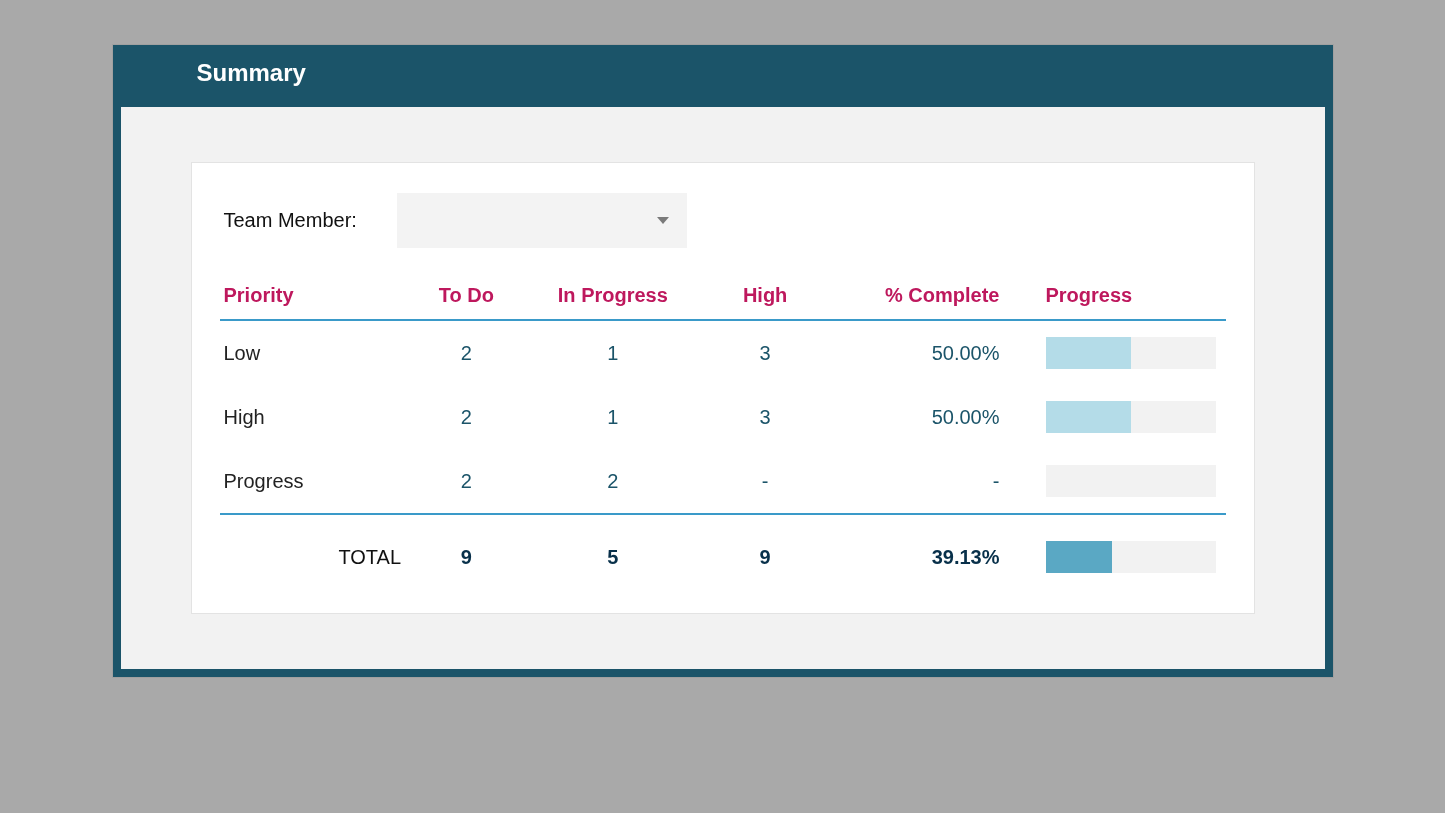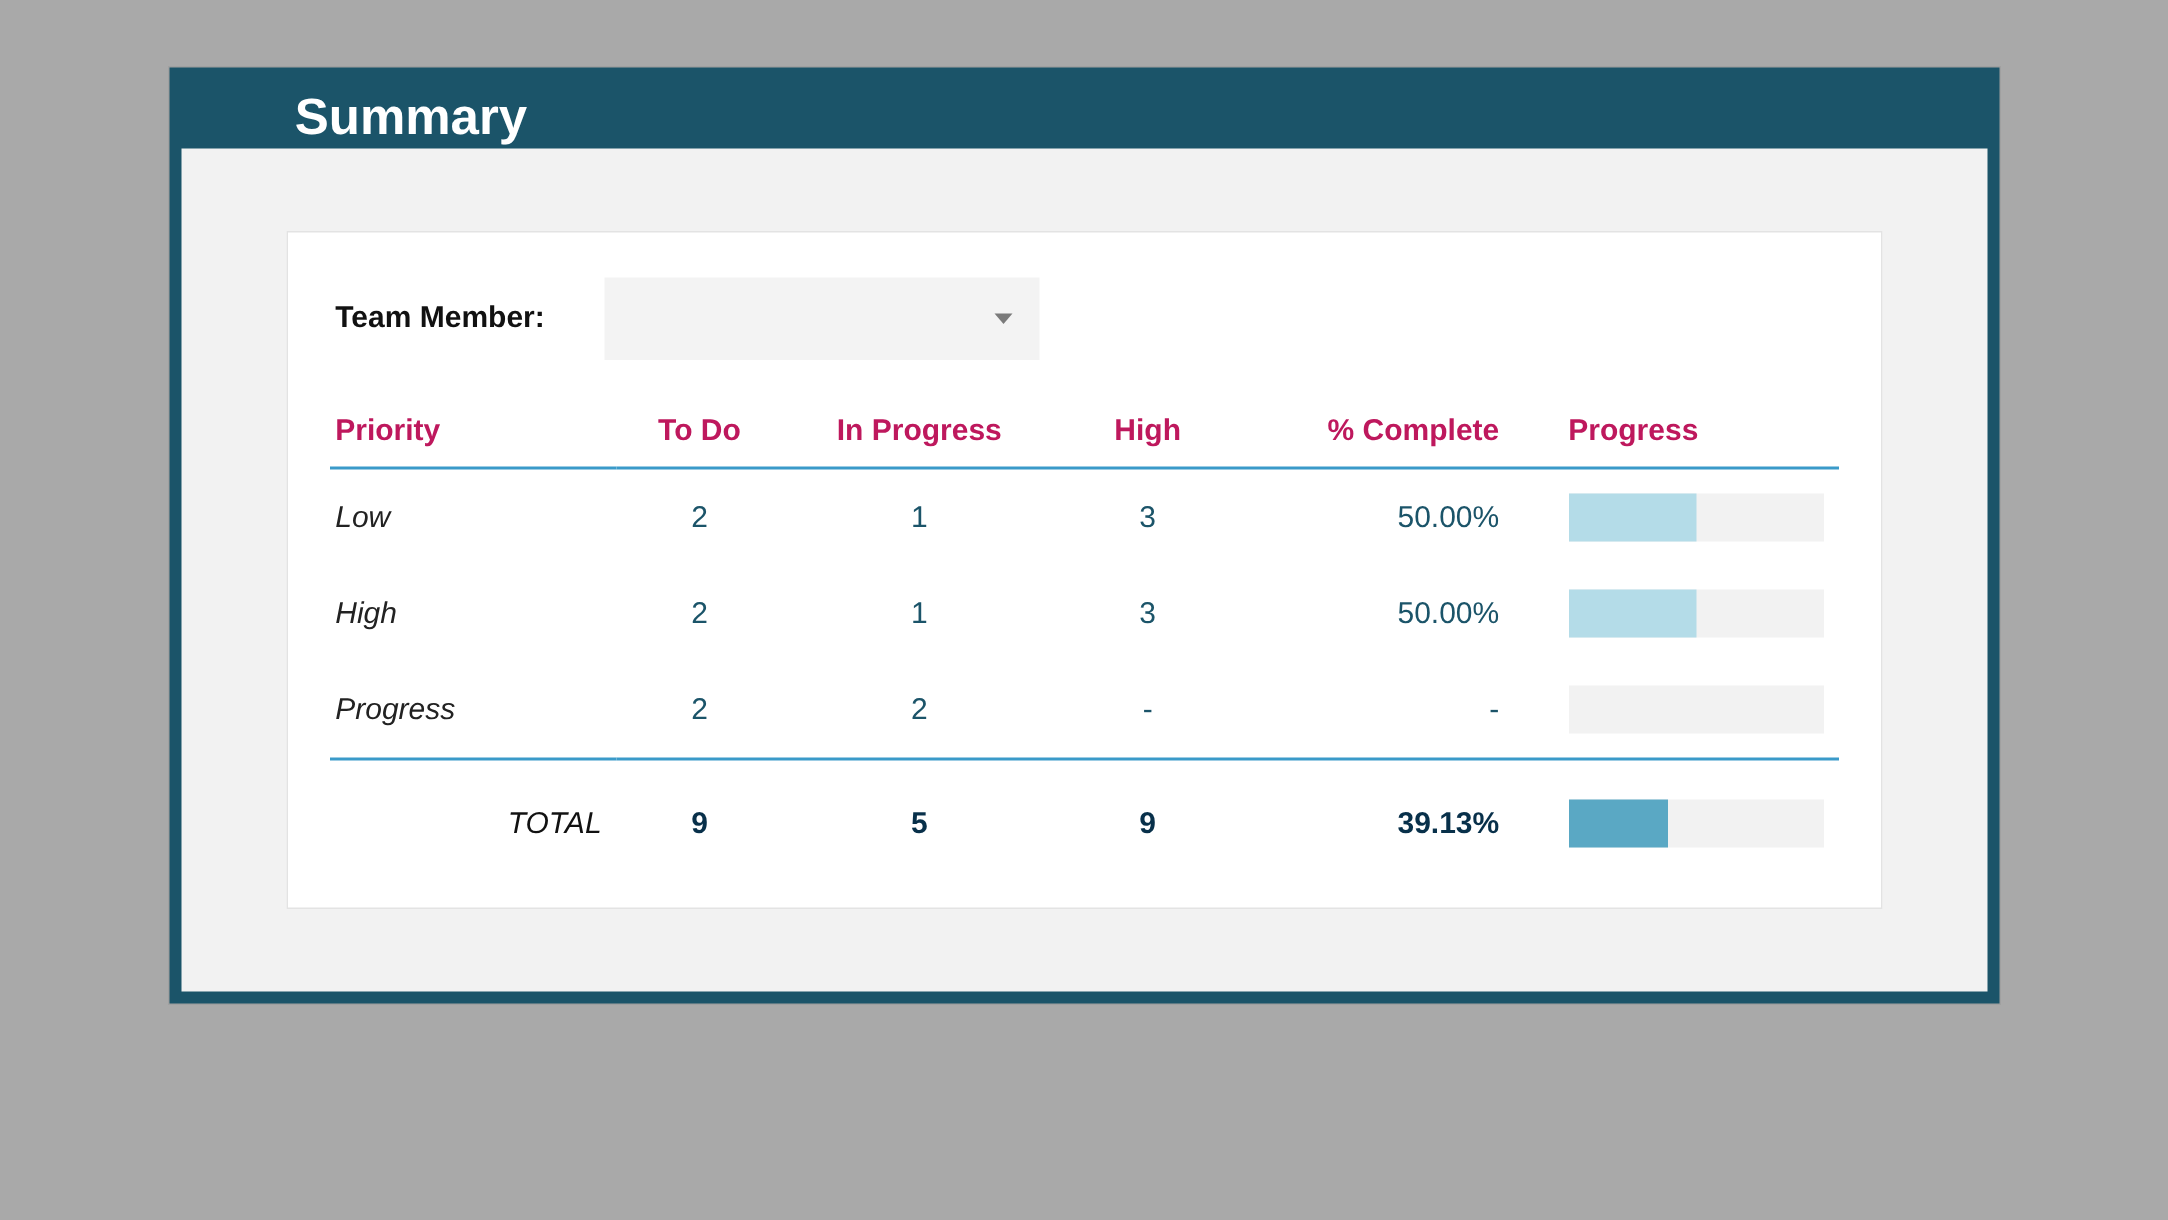--- a/index.html
+++ b/index.html
@@ -16,23 +16,23 @@
     align-items: flex-start;
     padding-top: 45px;
   }
   .card {
     width: 1220px;
     background: #1b5469;
     box-shadow: 0 0 0 1px rgba(0,0,0,0.05);
   }
   .card-header {
     color: #fff;
-    font-size: 34px;
+    font-size: 24px;
     font-weight: bold;
-    padding: 14px 0 1px 84px;
+    padding: 14px 0 20px 84px;
   }
   .card-body {
     background: #f2f2f2;
     margin: 0 8px 8px 8px;
     padding: 55px 70px 55px 70px;
     min-height: 550px;
     box-sizing: border-box;
   }
   .panel {
     background: #fff;
@@ -42,21 +42,21 @@
 
   .filter-row {
     display: flex;
     align-items: center;
     gap: 40px;
     margin-bottom: 28px;
     padding-left: 4px;
   }
   .filter-label {
     font-size: 20px;
-    font-weight: bold;
+    font-weight: normal;
     color: #111;
   }
   .dropdown {
     width: 290px;
     height: 55px;
     background: #f3f3f3;
     display: flex;
     align-items: center;
     justify-content: flex-end;
     padding-right: 18px;
@@ -86,21 +86,20 @@
   table.summary th.pct { text-align: right; padding-right: 24px;}
   table.summary th.prog { text-align: left; padding-left: 22px;}
 
   table.summary td {
     padding: 16px 10px 16px 4px;
     color: #1b5469;
   }
   table.summary td.priority {
     color: #222;
     font-weight: normal;
-    font-style: italic;
   }
   table.summary td.num {
     text-align: center;
     color: #1b5469;
   }
   table.summary td.pct {
     text-align: right;
     color: #1b5469;
     padding-right: 24px;
   }

